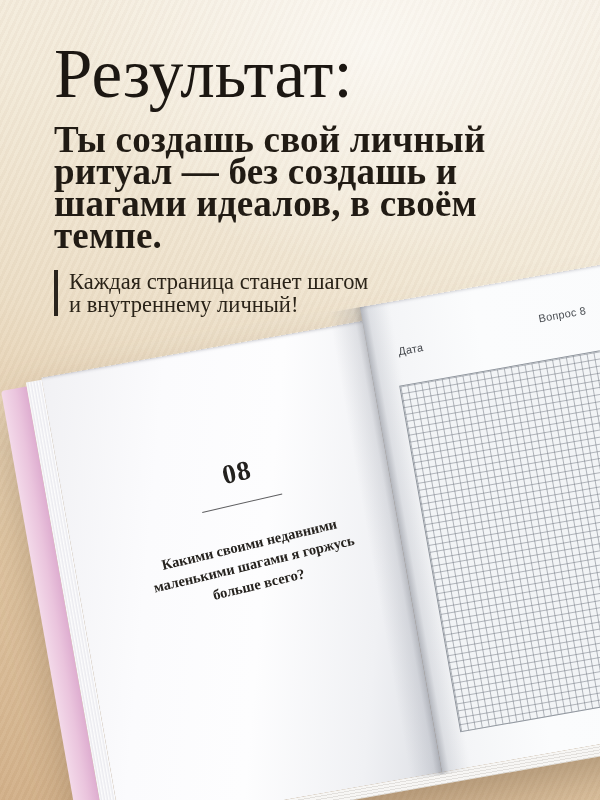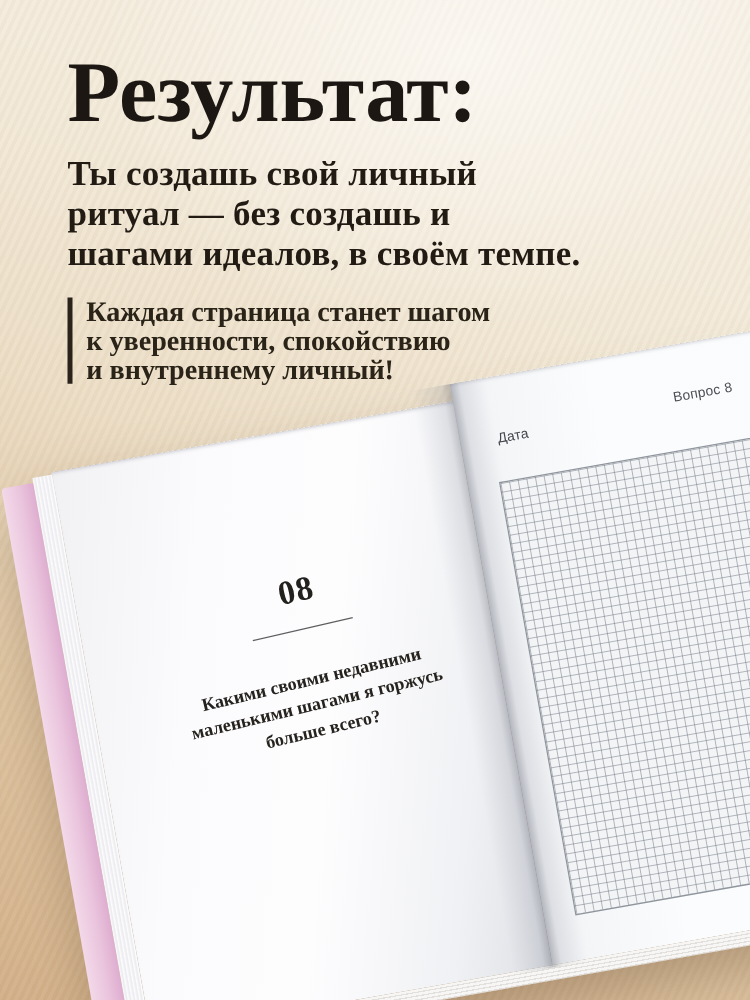--- a/index.html
+++ b/index.html
@@ -14,30 +14,30 @@
   .stage::before {
     content: ""; position: absolute; inset: 0; pointer-events: none;
     background:
       radial-gradient(ellipse 75% 42% at 62% 6%, rgba(255,255,255,0.55), rgba(255,255,255,0) 65%),
       repeating-linear-gradient(115deg, rgba(255,255,255,0.035) 0 3px, rgba(120,90,60,0.035) 3px 6px);
   }
 
   
   .copy { position: absolute; left: 54px; top: 38px; right: 30px; z-index: 5; }
   .title {
-    margin: 0; font-weight: 700; font-size: 69px; line-height: 1.05;
+    margin: 0; font-weight: 400; font-size: 69px; line-height: 1.05;
     color: #1c1712; letter-spacing: 0px;
   }
   .lead {
-    margin-top: 14px; font-weight: 700; font-size: 28px; line-height: 32px;
+    margin-top: 14px; font-weight: 700; font-size: 37px; line-height: 32px;
     color: #211b14; letter-spacing: 0.2px;
   }
   .quote {
     margin-top: 18px; padding-left: 11px; border-left: 4px solid #29231c;
-    font-weight: 700; font-size: 22.5px; line-height: 23px; color: #2a2318;
+    font-weight: 400; font-size: 22.5px; line-height: 23px; color: #2a2318;
   }
 
   
   .book {
     position: absolute; left: 0px; top: 385px; width: 820px; height: 470px;
     transform: rotate(-10deg); transform-origin: 0 0; z-index: 2;
   }
   .book-shadow {
     position: absolute; left: 6px; top: 26px; right: -30px; bottom: -16px;
     background: rgba(92, 66, 40, 0.38); filter: blur(24px); border-radius: 24px; z-index: 0;
@@ -113,21 +113,20 @@
 
   <div class="copy">
     <h1 class="title">Результат:</h1>
     <div class="lead">
       <div>Ты создашь свой личный</div>
       <div>ритуал — без создашь и</div>
       <div>шагами идеалов, в своём темпе.</div>
     </div>
     <div class="quote">
       <div>Каждая страница станет шагом</div>
-      <div>к уверенности, спокойствию</div>
       <div>и внутреннему личный!</div>
     </div>
   </div>
 
   <div class="book">
     <div class="book-shadow"></div>
     <div class="cover-pink"></div>
     <div class="stack-left"></div>
     <div class="page-left"></div>
     <div class="page-right"></div>

